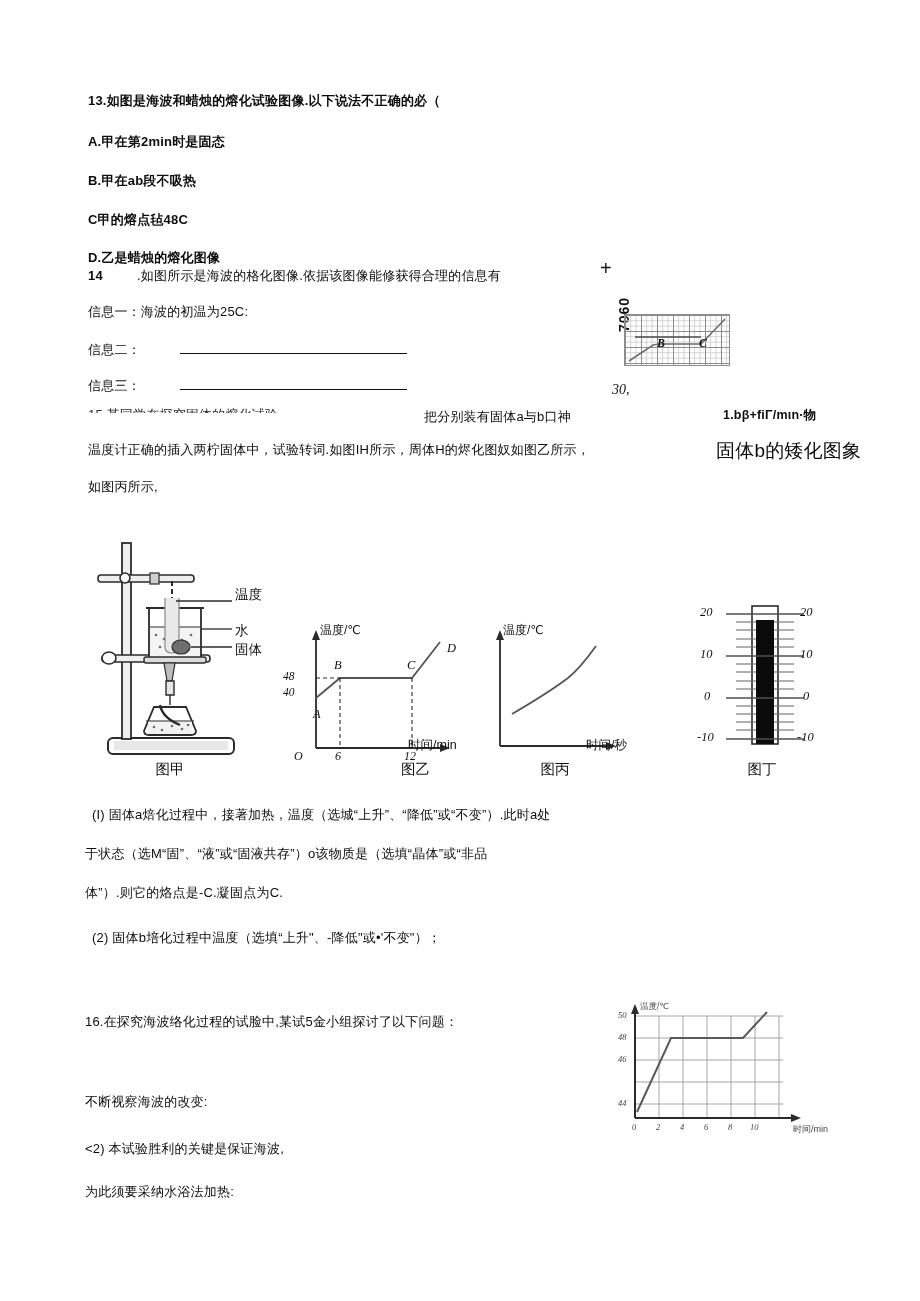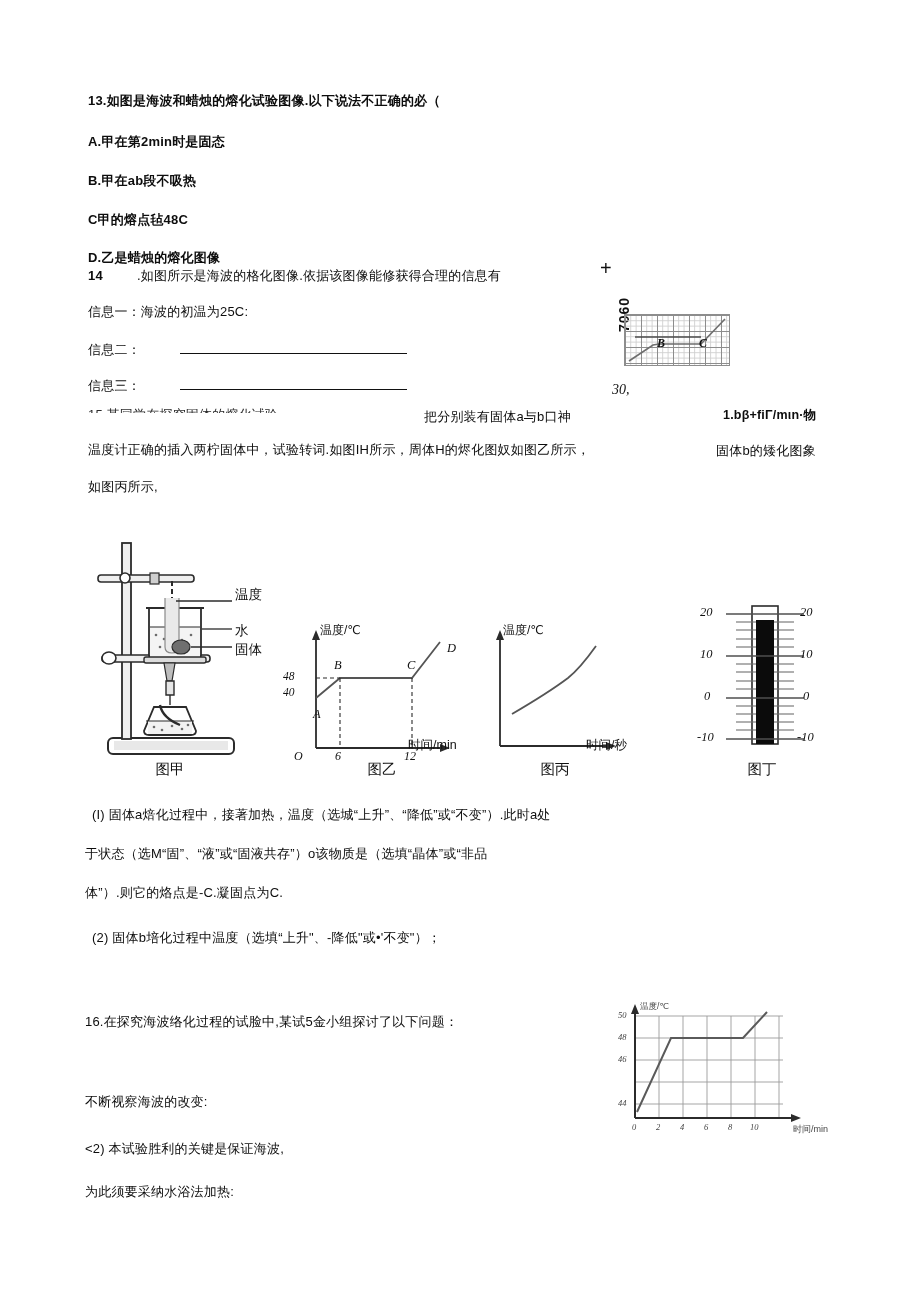--- a/index.html
+++ b/index.html
@@ -144,21 +144,21 @@
     <span class="clip">15.某同学在探究固体的熔化试验</span>
   </div>
 
   <div class="q-line" style="left:424px; top:408px;">把分别装有固体a与b口神</div>
 
   <div class="q-line" style="left:88px; top:441px;">温度计正确的插入两柠固体中，试验转词.如图IH所示，周体H的烬化图奴如图乙所示，</div>
 
   <div class="q-line" style="left:88px; top:478px;">如图丙所示,</div>
 
   <div class="q-line bold" style="left:723px; top:406px; font-size:12.5px;">1.bβ+fiΓ/mιn·物</div>
-  <div class="q-line" style="left:716px; top:442px; font-size:13px;text-align:center;">固体b的矮化图象</div>
+  <div class="q-line" style="left:716px; top:442px; font-size:19px;text-align:center;">固体b的矮化图象</div>
 
   <div style="position:absolute; left:92px; top:535px;">
     <svg width="215" height="228" viewBox="0 0 215 228">
 
       <rect x="16" y="203" width="126" height="16" rx="5" fill="#ffffff" stroke="#2b2b2b" stroke-width="2"></rect>
       <rect x="22" y="206" width="114" height="9" fill="#e8e8e8" stroke="none"></rect>
 
       <rect x="30" y="8" width="9" height="196" fill="#f0f0f0" stroke="#2b2b2b" stroke-width="1.8"></rect>
 
       <rect x="6" y="40" width="96" height="7" rx="3" fill="#efefef" stroke="#2b2b2b" stroke-width="1.6"></rect>
@@ -245,21 +245,21 @@
 
   <div class="axis-txt" style="position:absolute; left:294px; top:749px; font-size:12px;">O</div>
   <div class="axis-txt" style="position:absolute; left:335px; top:749px; font-size:12px;">6</div>
   <div class="axis-txt" style="position:absolute; left:404px; top:749px; font-size:12px;font-style:italic;">12</div>
 
   <div class="axis-txt" style="position:absolute; left:313px; top:707px; font-size:12.5px;">A</div>
   <div class="axis-txt" style="position:absolute; left:334px; top:658px; font-size:12.5px;">B</div>
   <div class="axis-txt" style="position:absolute; left:407px; top:658px; font-size:12.5px;">C</div>
   <div class="axis-txt" style="position:absolute; left:447px; top:641px; font-size:12.5px;">D</div>
 
-  <div class="fig-caption" style="left:322px; top:760px; width:120px;">图乙</div>
+  <div class="fig-caption" style="left:310px; top:760px; width:120px;text-align:right;">图乙</div>
 
   <div style="position:absolute; left:478px; top:620px;">
     <svg width="180" height="140" viewBox="0 0 180 140">
       <line x1="22" y1="126" x2="22" y2="18" stroke="#2b2b2b" stroke-width="1.8"></line>
       <polygon points="22,10 18,20 26,20" fill="#2b2b2b"></polygon>
       <line x1="22" y1="126" x2="128" y2="126" stroke="#2b2b2b" stroke-width="1.8"></line>
       <polygon points="138,126 128,122 128,130" fill="#2b2b2b"></polygon>
       <path d="M34,94 C58,80 74,70 90,58 C100,50 108,40 118,26" fill="none" stroke="#555" stroke-width="1.8"></path>
     </svg>
   </div>

